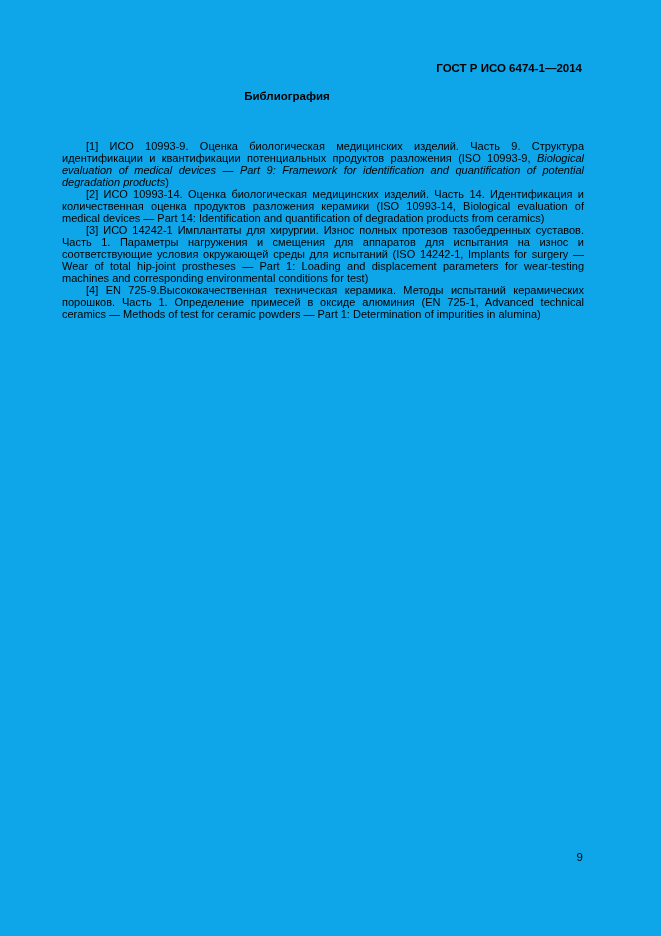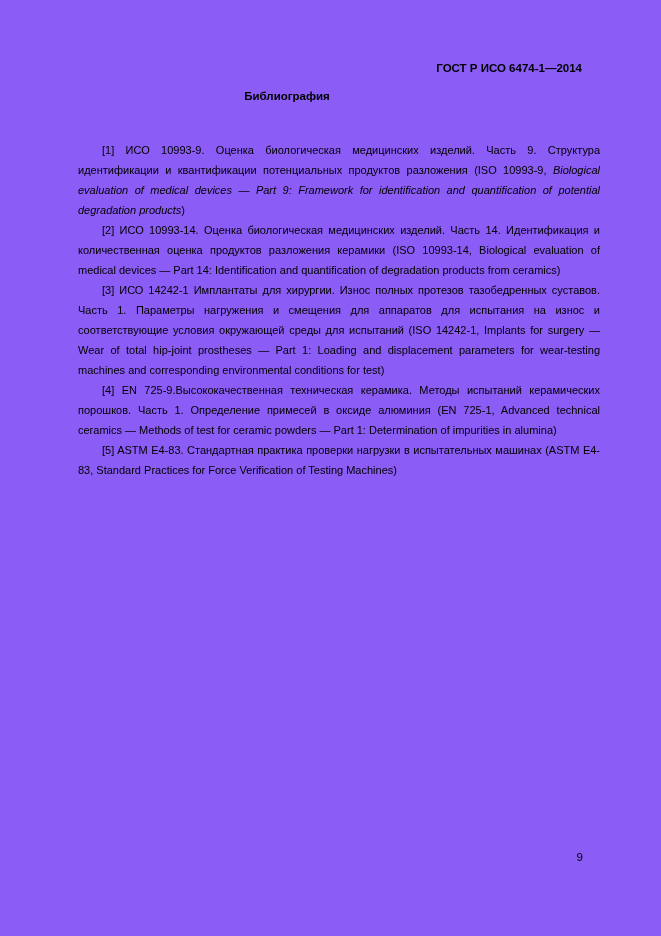--- a/index.html
+++ b/index.html
@@ -12,21 +12,21 @@
       height: 936px;
       position: relative;
       font-family: "Liberation Sans", sans-serif;
       color: #000000;
       overflow: hidden;
     }
     .page {
       position: absolute;
       left: 0; top: 0;
       width: 661px; height: 936px;
-      background: #8b5cf6;
+      background: #0ea5e9;
     }
     .doc-header {
       position: absolute;
       top: 62px;
       right: 79px;
       font-size: 11.5px;
       font-weight: bold;
       white-space: nowrap;
     }
     .doc-title {
@@ -34,24 +34,24 @@
       top: 90px;
       left: 0;
       width: 574px;
       text-align: center;
       font-size: 11.5px;
       font-weight: bold;
     }
     .bib-list {
       position: absolute;
       top: 140px;
-      left: 78px;
+      left: 62px;
       width: 522px;
       font-size: 11px;
-      line-height: 20px;
+      line-height: 12px;
     }
     .bib-entry {
       text-align: justify;
       text-indent: 24px;
       margin: 0;
     }
     .bib-entry .it { font-style: italic; }
     .page-number {
       position: absolute;
       top: 851px;
@@ -65,17 +65,16 @@
 <div class="page">
   <div class="doc-header">ГОСТ Р ИСО 6474-1—2014</div>
 
   <div class="doc-title">Библиография</div>
 
   <div class="bib-list">
     <p class="bib-entry"><span>[1]</span> <span>ИСО 10993-9. Оценка биологическая медицинских изделий. Часть 9. Структура идентификации и квантификации потенциальных продуктов разложения (ISO 10993-9, </span><span class="it">Biological evaluation of medical devices — Part 9: Framework for identification and quantification of potential degradation products</span><span>)</span></p>
     <p class="bib-entry"><span>[2]</span> <span>ИСО 10993-14. Оценка биологическая медицинских изделий. Часть 14. Идентификация и количественная оценка продуктов разложения керамики (ISO 10993-14, Biological evaluation of medical devices — Part 14: Identification and quantification of degradation products from ceramics)</span></p>
     <p class="bib-entry"><span>[3]</span> <span>ИСО 14242-1 Имплантаты для хирургии. Износ полных протезов тазобедренных суставов. Часть 1. Параметры нагружения и смещения для аппаратов для испытания на износ и соответствующие условия  окружающей среды для испытаний (ISO 14242-1, Implants for surgery — Wear of total hip-joint prostheses — Part 1: Loading and displacement parameters for wear-testing machines and corresponding environmental  conditions for test)</span></p>
     <p class="bib-entry"><span>[4]</span> <span>EN 725-9.Высококачественная техническая керамика. Методы испытаний керамических порошков. Часть 1. Определение примесей в оксиде алюминия (EN 725-1, Advanced technical ceramics — Methods of  test for ceramic powders — Part 1: Determination of impurities in alumina)</span></p>
-    <p class="bib-entry"><span>[5]</span> <span>ASTM E4-83. Стандартная практика проверки нагрузки в  испытательных машинах (ASTM E4-83, Standard Practices for Force Verification of Testing Machines)</span></p>
   </div>
 
   <div class="page-number">9</div>
 </div>
 
 </body></html>

